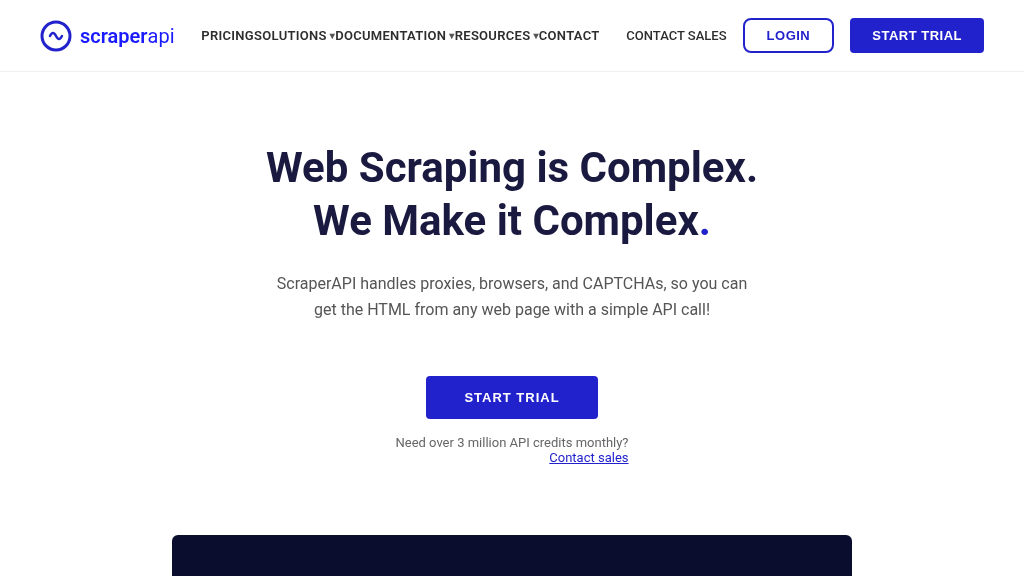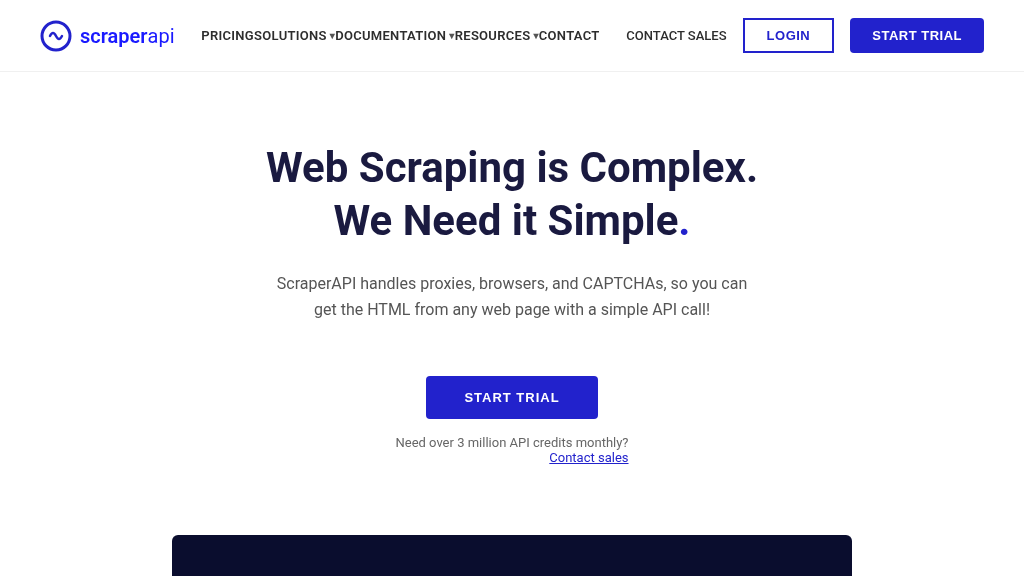--- a/index.html
+++ b/index.html
@@ -90,21 +90,21 @@
       cursor: pointer;
     }
 
     .btn-login {
       font-size: 13px;
       font-weight: 700;
       color: #2222cc;
       border: 2px solid #2222cc;
       background: transparent;
       padding: 8px 22px;
-      border-radius: 0;
+      border-radius: 8px;
       cursor: pointer;
       letter-spacing: 0.5px;
     }
 
     .btn-start-trial-nav {
       font-size: 13px;
       font-weight: 700;
       color: #fff;
       background: #2222cc;
       border: none;
@@ -218,21 +218,21 @@
   <div class="nav-right">
     <a class="contact-sales" href="#">CONTACT SALES</a>
     <button class="btn-login">LOGIN</button>
     <button class="btn-start-trial-nav">START TRIAL</button>
   </div>
 </header>
 
 <section class="hero">
   <h1>
     <span>Web Scraping is Complex.</span><br>
-    <span>We Need it Simple</span><span class="dot-blue">.</span>
+    <span>We Make it Complex</span><span class="dot-blue">.</span>
   </h1>
   <p>ScraperAPI handles proxies, browsers, and CAPTCHAs, so you can get the HTML from any web page with a simple API call!</p>
   <button class="btn-start-trial-hero">START TRIAL</button>
   <div class="hero-sub">
     <span>Need over 3 million API credits monthly?</span><br>
     <a href="#">Contact sales</a>
   </div>
 </section>
 
 <div class="dark-preview"></div>

